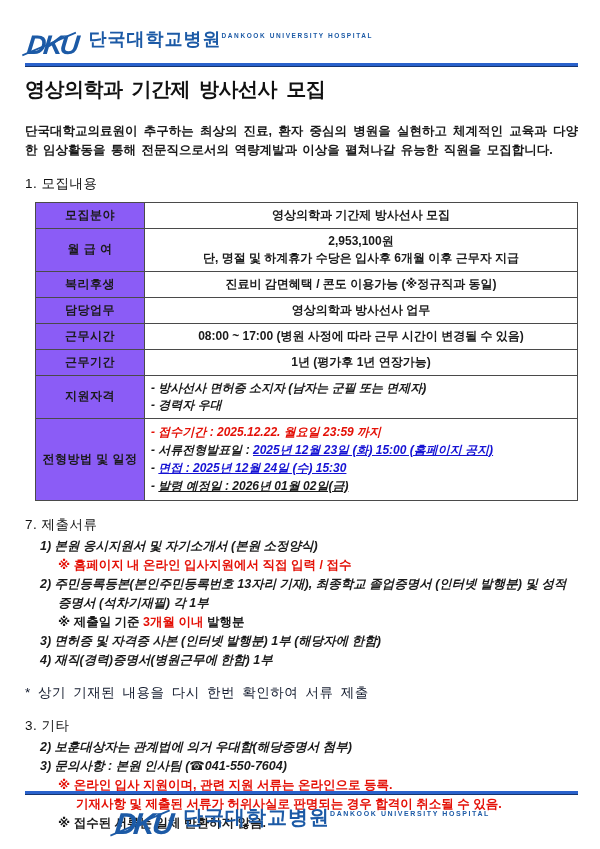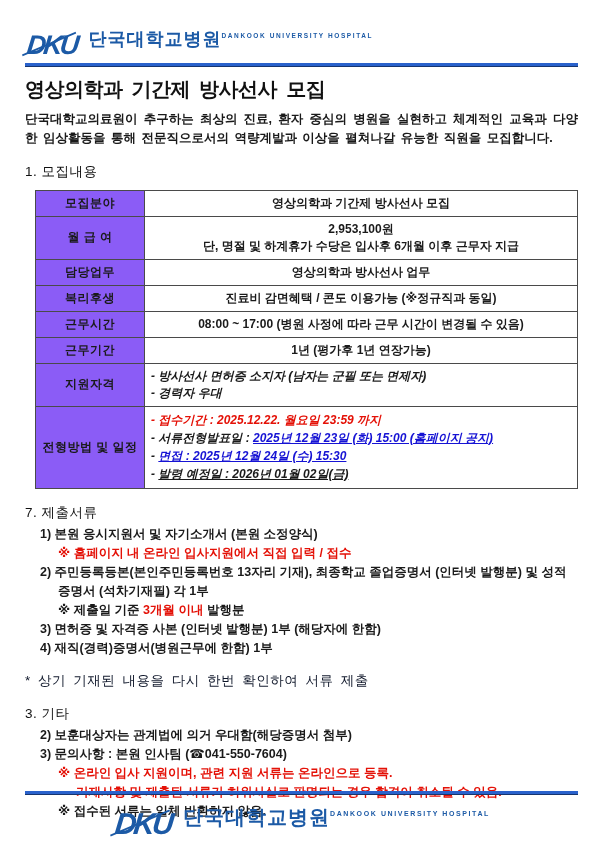--- a/index.html
+++ b/index.html
@@ -27,21 +27,21 @@
   .footer .logo{justify-content:center;}
   .footer .dku-mark{font-size:30px;line-height:33px;}
   .footer .dku-mark::after{top:15px;width:62px;}
   .footer .logo-kr{font-size:20px;}
   .footer .logo-en{font-size:7px;}
 
   .rule{height:3px;background:#2a62cc;border-bottom:1px solid #16356f;margin-top:3px;}
 
   
   .title{font-size:20px;font-weight:bold;margin-top:9px;letter-spacing:-0.5px;word-spacing:4px;}
-  .intro{font-size:12.5px;line-height:1.5;margin-top:7px;text-align:justify;word-spacing:2px;font-weight:bold;color:#1a1a1a;}
+  .intro{font-size:12.5px;line-height:1.5;margin-top:19px;text-align:justify;word-spacing:2px;font-weight:bold;color:#1a1a1a;}
 
   .sec-head{font-size:13.5px;font-weight:normal;margin-top:15px;letter-spacing:0.5px;}
 
   
   table.recruit{
     border-collapse:collapse;margin:9px 0 0 10px;width:543px;
     font-size:12px;color:#1a1a1a;
   }
   table.recruit td{border:1px solid #4a4a4a;padding:4px 6px;}
   td.lbl{
@@ -53,21 +53,21 @@
   td.val .ln{display:block;}
   .pad-qual{padding-left:55px;}
   .pad-sched{padding-left:14px;}
   .red{color:#e41107;}
   .bluelink{color:#1613d4;text-decoration:underline;}
   .ublack{text-decoration:underline;}
   .sched .ln{margin:1px 0;}
 
   
   .list{font-size:12.5px;line-height:19px;font-weight:bold;color:#1a1a1a;margin-top:3px;}
-  .li{padding-left:33px;text-indent:-18px;}
+  .li{padding-left:33px;text-indent:-18px;font-style:italic;}
   .note2{padding-left:33px;}
   .note3{padding-left:51px;}
   .blue-notice{
     font-size:13.5px;font-weight:normal;color:#0f172a;
     margin-top:14px;letter-spacing:0.5px;word-spacing:3px;
   }
 
   
   .footer{position:absolute;left:25px;right:22px;top:788px;}
   .footer .rule{margin-bottom:12px;}
@@ -98,26 +98,26 @@
       <td class="val">영상의학과 기간제 방사선사 모집</td>
     </tr>
     <tr>
       <td class="lbl">월 급 여</td>
       <td class="val">
         <span class="ln">2,953,100원</span>
         <span class="ln">단, 명절 및 하계휴가 수당은 입사후 6개월 이후 근무자 지급</span>
       </td>
     </tr>
     <tr>
+      <td class="lbl">복리후생</td>
+      <td class="val">진료비 감면혜택 / 콘도 이용가능 (※정규직과 동일)</td>
+    </tr>
+    <tr>
       <td class="lbl">담당업무</td>
       <td class="val">영상의학과 방사선사 업무</td>
-    </tr>
-    <tr>
-      <td class="lbl">복리후생</td>
-      <td class="val">진료비 감면혜택 / 콘도 이용가능 (※정규직과 동일)</td>
     </tr>
     <tr>
       <td class="lbl">근무시간</td>
       <td class="val">08:00 ~ 17:00 (병원 사정에 따라 근무 시간이 변경될 수 있음)</td>
     </tr>
     <tr>
       <td class="lbl">근무기간</td>
       <td class="val">1년 (평가후 1년 연장가능)</td>
     </tr>
     <tr>

